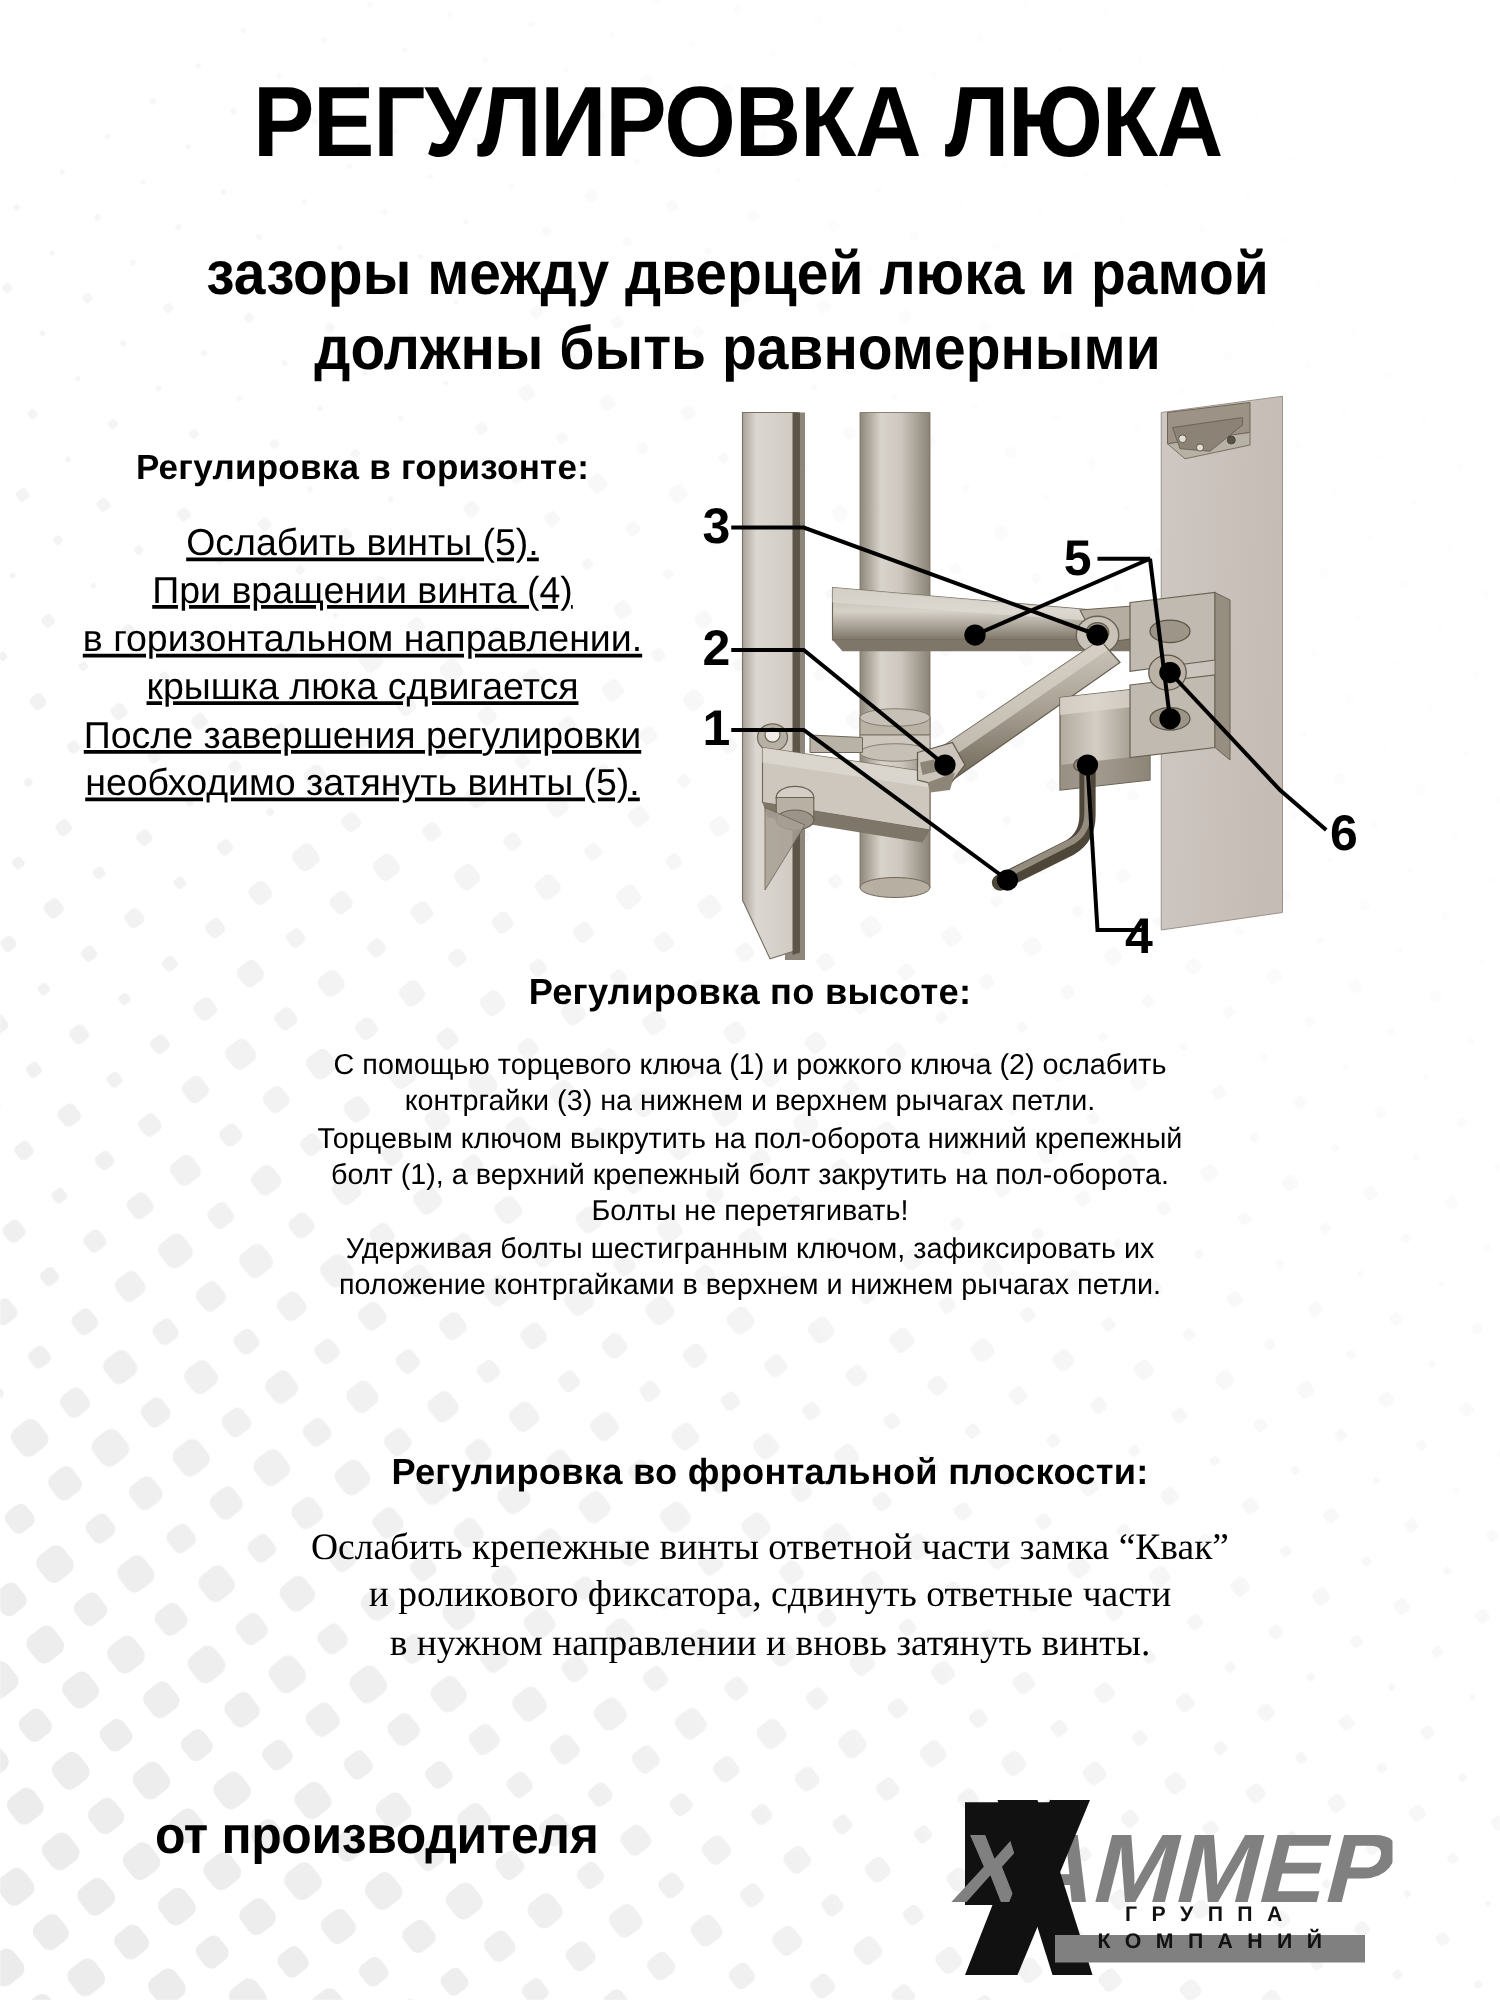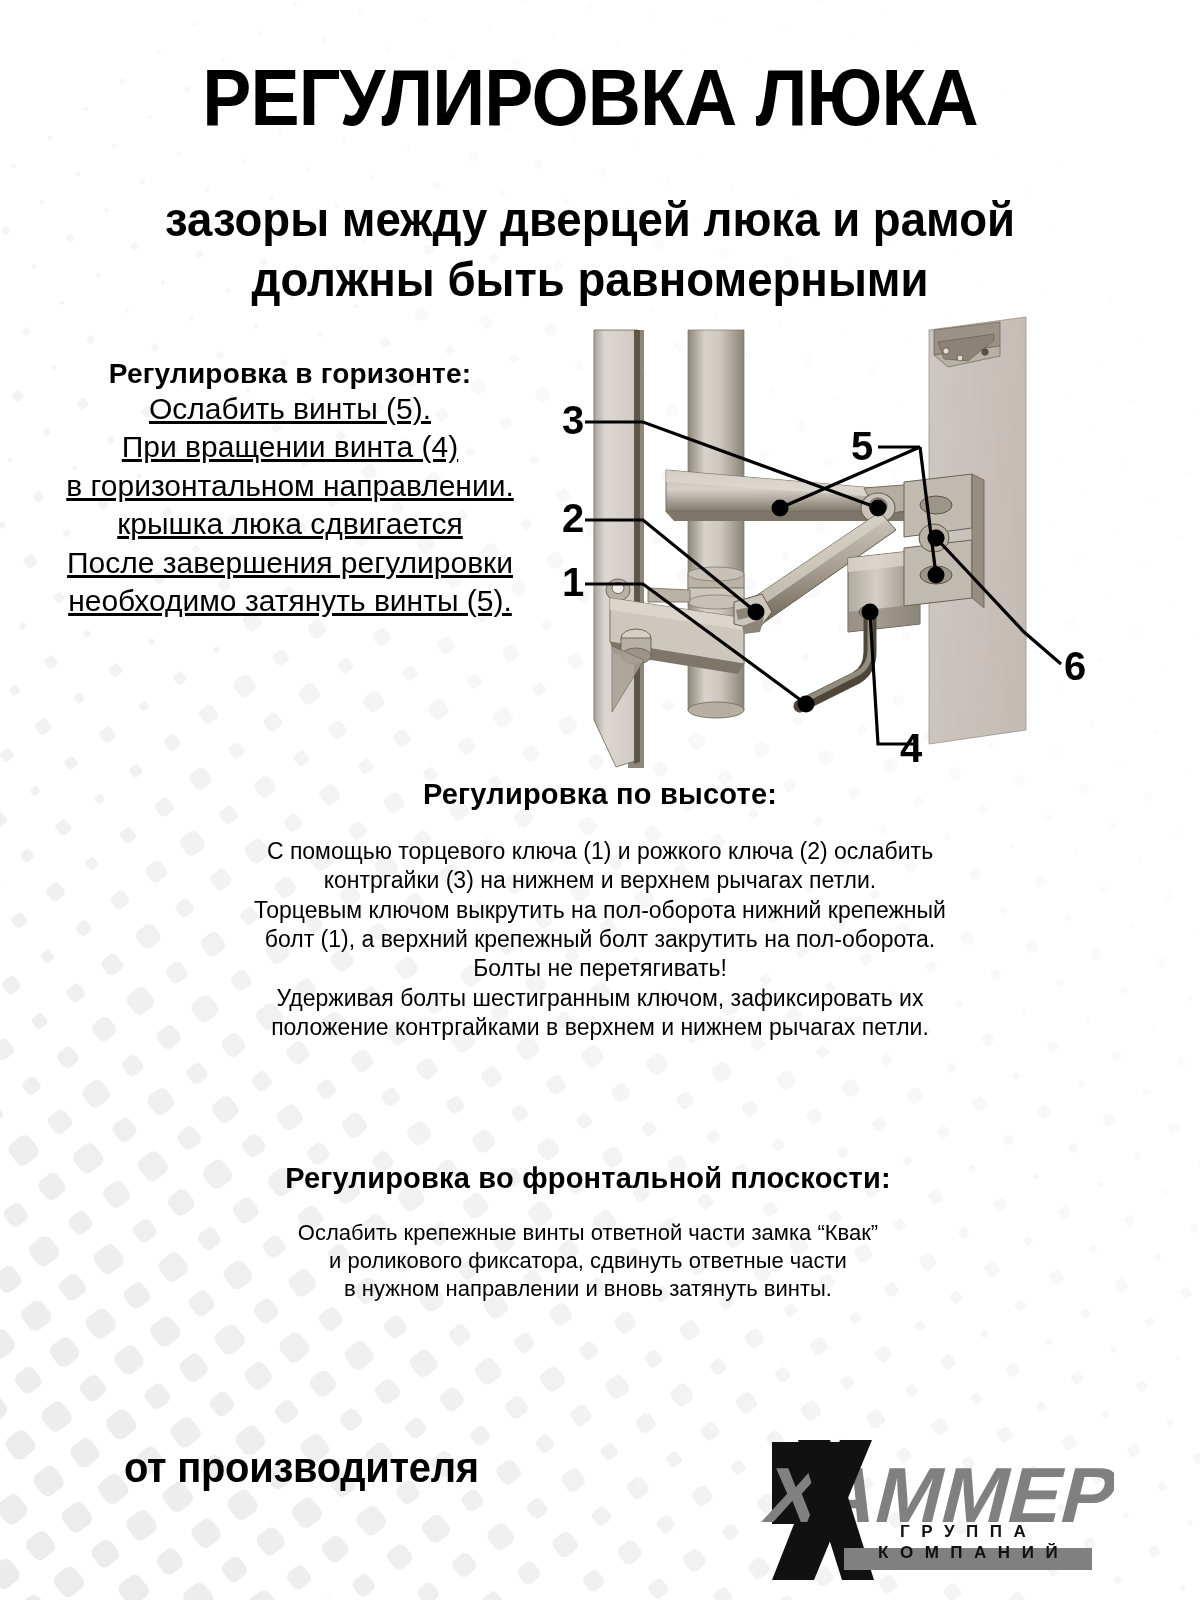--- a/index.html
+++ b/index.html
@@ -55,42 +55,42 @@
     text-align:center;
     font-size:30.5px;
     line-height:1.265;
     font-weight:400;
   }
 
   
   #sec-horizontal{
     position:absolute;left:10px;top:358px;width:560px;
   }
-  #sec-horizontal .heading{}
+  #sec-horizontal .heading{margin-bottom:26px;}
   #sec-horizontal .para{font-size:30px;line-height:1.28;text-decoration:underline;}
 
   
   #illustration{
     position:absolute;left:548px;top:312px;width:600px;height:470px;
   }
   #illustration svg{display:block;width:600px;height:470px;}
 
   
   #sec-height{
     position:absolute;left:40px;top:778px;width:1120px;
   }
   #sec-height .heading{margin-bottom:26px;font-size:29px;}
   #sec-height .para{font-size:23px;line-height:1.275;}
 
   
   #sec-frontal{
-    position:absolute;left:28px;top:1162px;width:1120px;
+    position:absolute;left:56px;top:1162px;width:1120px;
   }
   #sec-frontal .heading{margin-bottom:24px;font-size:29px;}
-  #sec-frontal .para{font-size:22px;line-height:1.28;}
+  #sec-frontal .para{font-size:30px;line-height:1.28;font-family:Liberation Serif, serif;}
 
   
   #footer{
     position:absolute;left:0;top:1412px;width:1200px;height:180px;
   }
   #footer-tagline{
     position:absolute;left:124px;top:32px;
     font-size:42px;font-weight:bold;
     transform:scaleX(0.95);
     transform-origin:left center;

